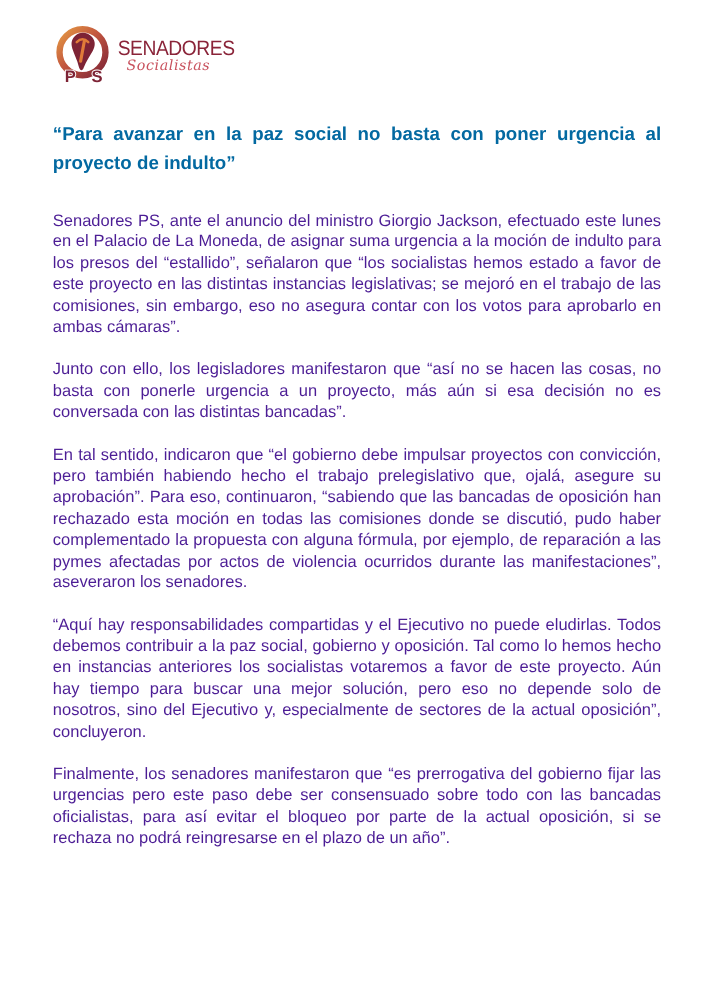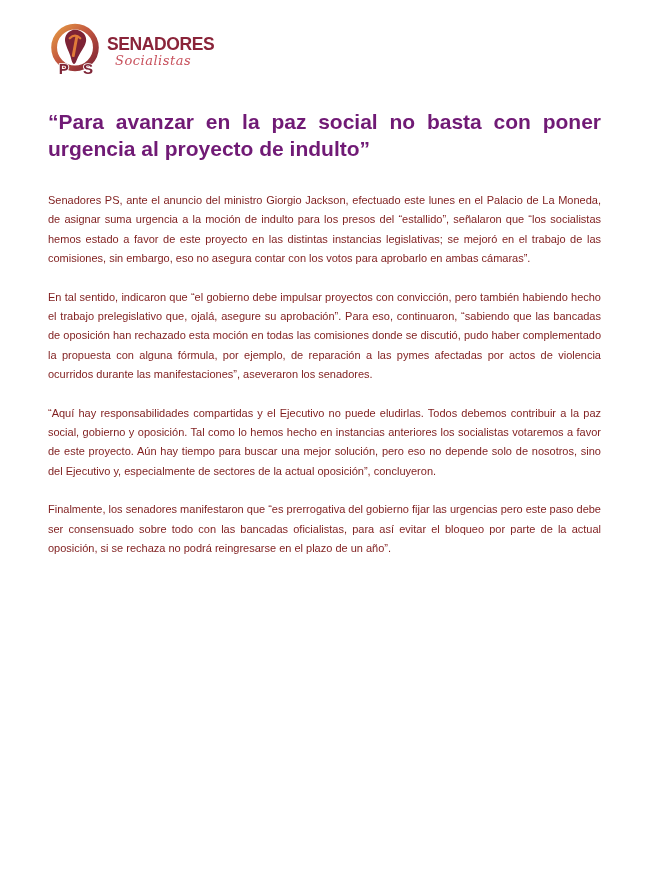--- a/index.html
+++ b/index.html
@@ -28,21 +28,21 @@
     font-family: "Liberation Sans", sans-serif;
     font-weight: bold;
     font-size: 26px;
     fill: #7d2335;
     stroke: #ffffff;
     stroke-width: 3px;
     paint-order: stroke fill;
   }
   .wordmark { display: flex; flex-direction: column; line-height: 1; }
   .brand-top {
-    font-weight: bold;
+    font-weight: normal;
     font-size: 17.5px;
     letter-spacing: -0.4px;
     color: #8a2439;
     transform: scaleY(1.08);
     transform-origin: left top;
   }
   .brand-bottom {
     font-family: "DejaVu Serif", serif;
     font-style: italic;
     font-size: 13px;
@@ -58,32 +58,32 @@
     left: 48px; top: 108px;
     width: 553px;
   }
   .kicker {
     font-size: 13.5px;
     font-weight: bold;
     color: #1a1a1a;
     margin: 0 0 5px 0;
   }
   .title {
-    font-size: 21px;
+    font-size: 17px;
     font-weight: bold;
     line-height: 27px;
-    color: #701a75;
+    color: #0369a1;
     text-align: justify;
     margin: 0;
   }
   .body-text { margin-top: 29px; }
   .body-text p {
-    font-size: 11px;
+    font-size: 15px;
     line-height: 19.4px;
-    color: #7f1d1d;
+    color: #4c1d95;
     text-align: justify;
     margin: 0 0 19px 0;
   }
 </style>
 </head>
 <body>
 
 <div class="page">
 
   <div class="header">
@@ -106,19 +106,20 @@
       <span class="brand-top">SENADORES</span>
       <span class="brand-bottom">Socialistas</span>
     </div>
   </div>
 
   <div class="content">
     <h1 class="title">“Para avanzar en la paz social no basta con poner urgencia al proyecto de indulto”</h1>
 
     <div class="body-text">
       <p>Senadores PS, ante el anuncio del ministro Giorgio Jackson, efectuado este lunes en el Palacio de La Moneda, de asignar suma urgencia a la moción de indulto para los presos del “estallido”, señalaron que “los socialistas hemos estado a favor de este proyecto en las distintas instancias legislativas; se mejoró en el trabajo de las comisiones, sin embargo, eso no asegura contar con los votos para aprobarlo en ambas cámaras”.</p>
+      <p>Junto con ello, los legisladores manifestaron que “así no se hacen las cosas, no basta con ponerle urgencia a un proyecto, más aún si esa decisión no es conversada con las distintas bancadas”.</p>
       <p>En tal sentido, indicaron que “el gobierno debe impulsar proyectos con convicción, pero también habiendo hecho el trabajo prelegislativo que, ojalá, asegure su aprobación”. Para eso, continuaron, “sabiendo que las bancadas de oposición han rechazado esta moción en todas las comisiones donde se discutió, pudo haber complementado la propuesta con alguna fórmula, por ejemplo, de reparación a las pymes afectadas por actos de violencia ocurridos durante las manifestaciones”, aseveraron los senadores.</p>
       <p>“Aquí hay responsabilidades compartidas y el Ejecutivo no puede eludirlas. Todos debemos contribuir a la paz social, gobierno y oposición. Tal como lo hemos hecho en instancias anteriores los socialistas votaremos a favor de este proyecto. Aún hay tiempo para buscar una mejor solución, pero eso no depende solo de nosotros, sino del Ejecutivo y, especialmente de sectores de la actual oposición”, concluyeron.</p>
       <p>Finalmente, los senadores manifestaron que “es prerrogativa del gobierno fijar las urgencias pero este paso debe ser consensuado sobre todo con las bancadas oficialistas, para así evitar el bloqueo por parte de la actual oposición, si se rechaza no podrá reingresarse en el plazo de un año”.</p>
     </div>
   </div>
 
 </div>
 
 </body></html>

